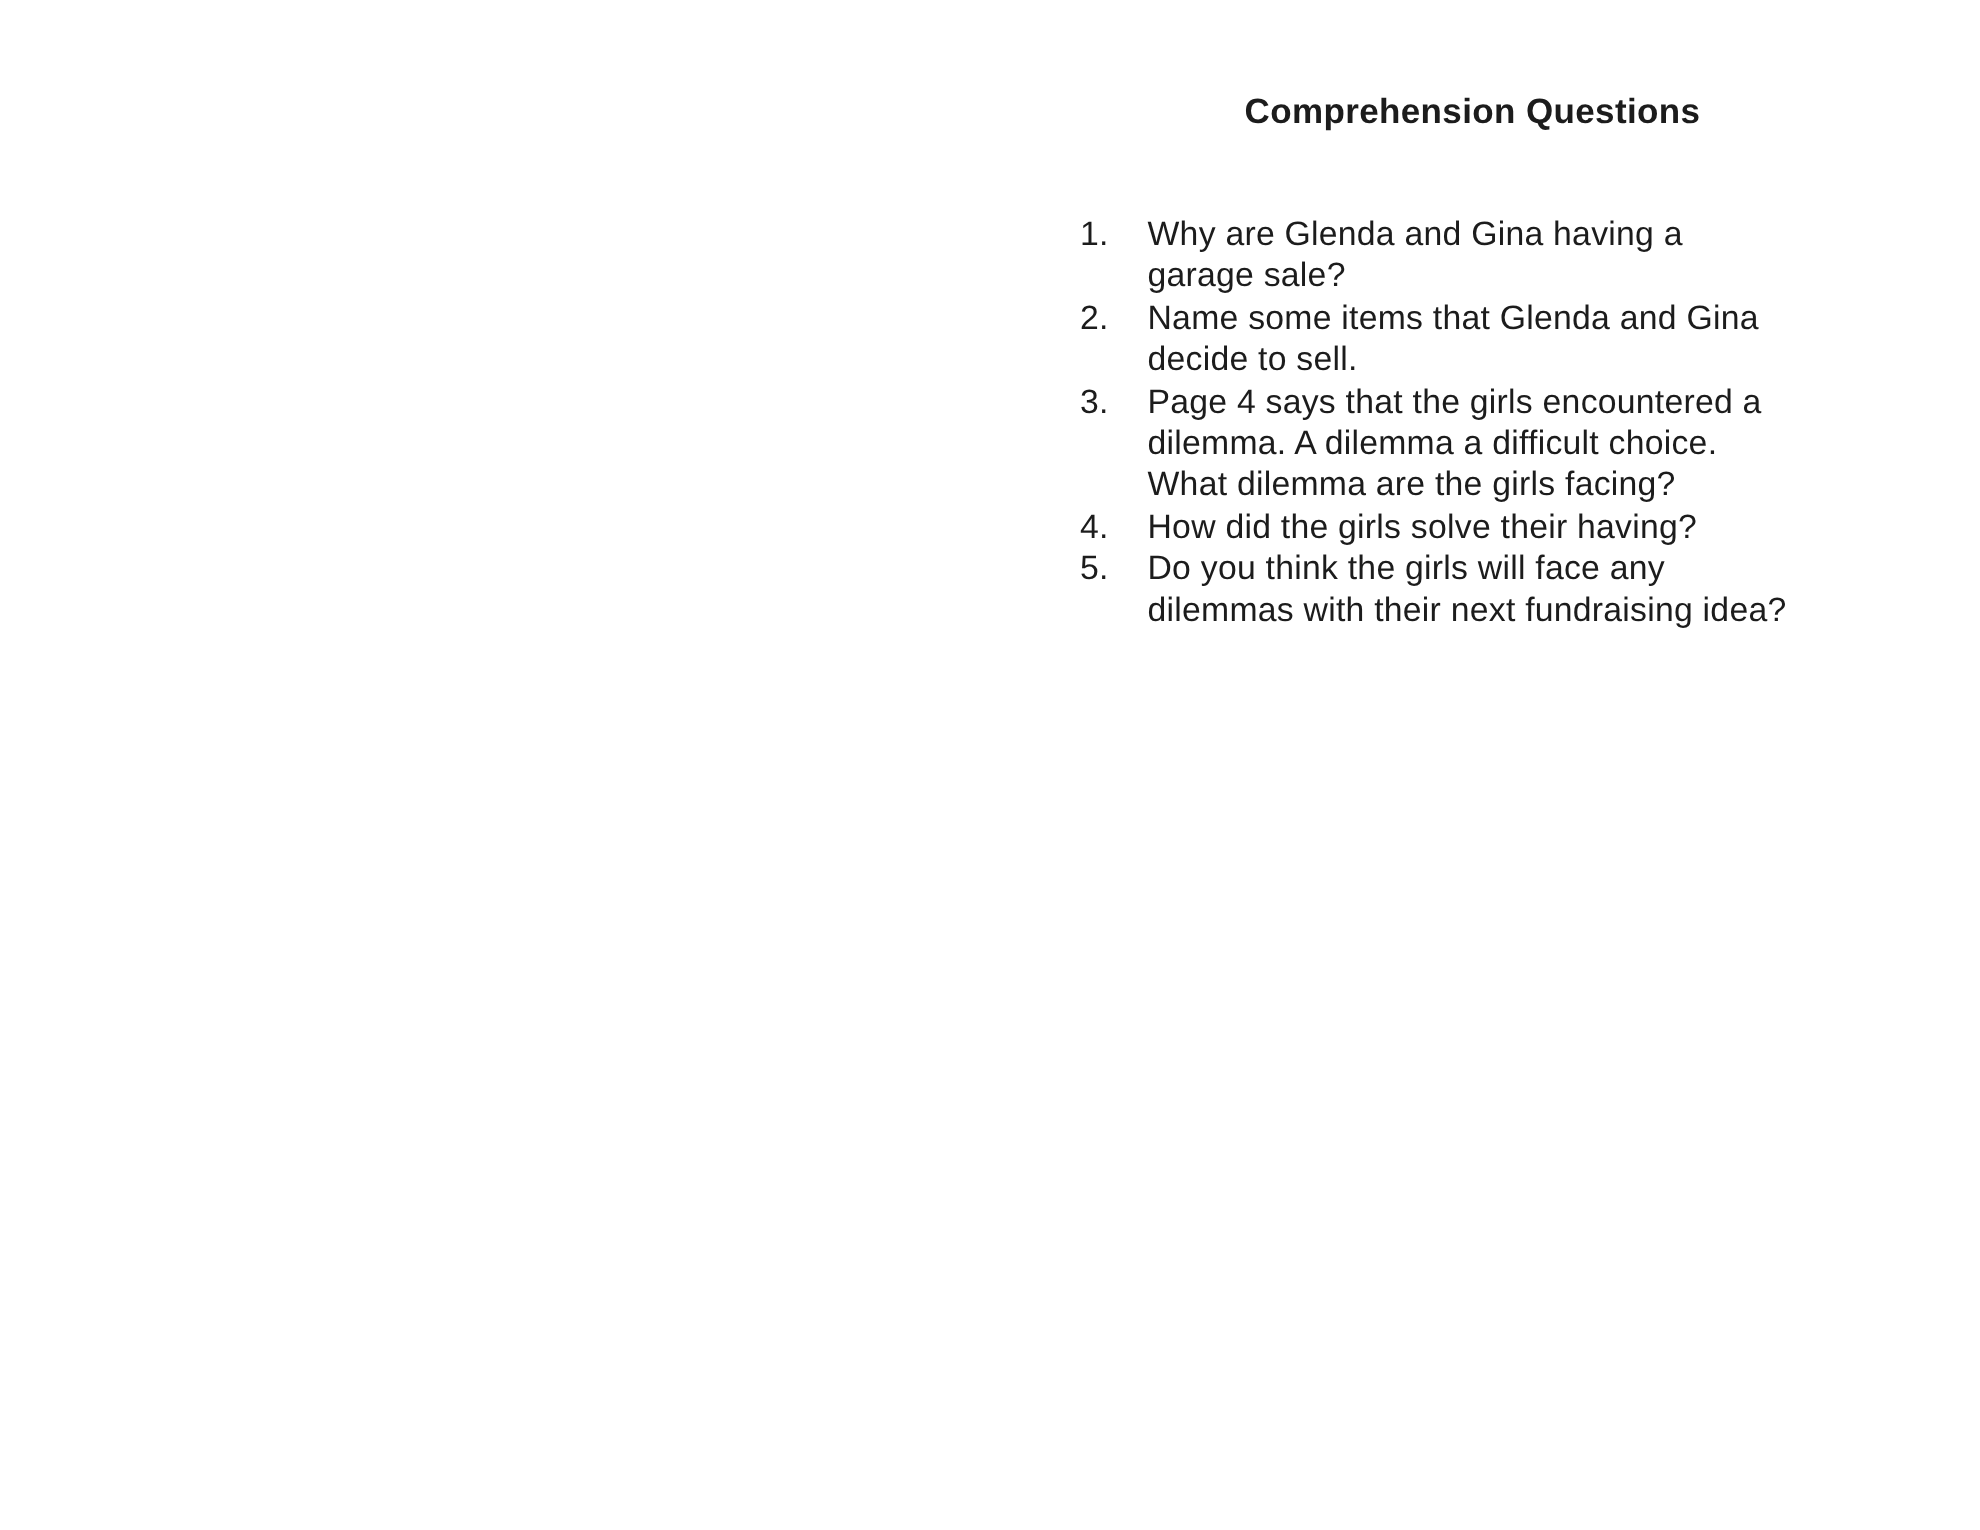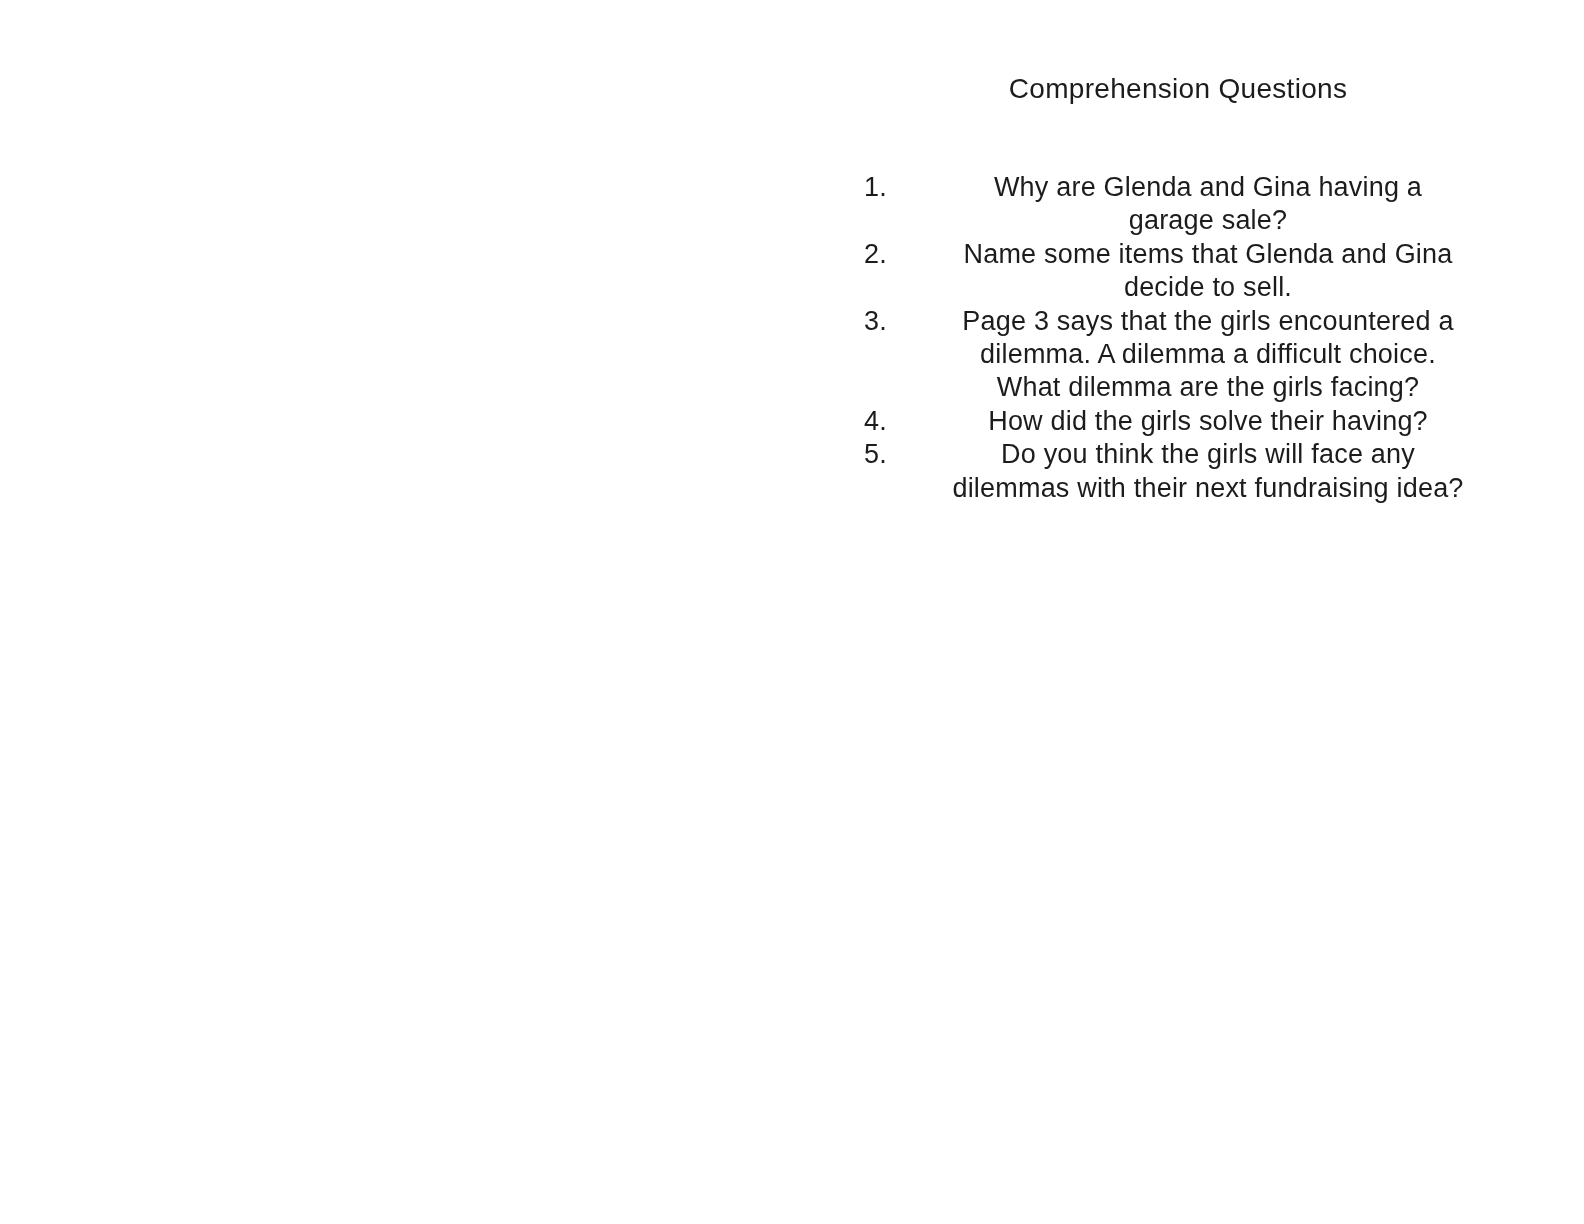--- a/index.html
+++ b/index.html
@@ -18,21 +18,21 @@
   }
   .content {
     position: absolute;
     left: 858px;
     top: 72px;
     width: 640px;
   }
   .title {
     margin: 0;
     font-size: 28px;
-    font-weight: 400;
+    font-weight: 700;
     line-height: 33px;
     text-align: center;
     letter-spacing: 0.3px;
   }
   ol.questions {
     list-style: none;
     margin: 66px 0 0 0;
     padding: 0 0 0 6px;
     font-size: 27px;
     line-height: 33.4px;
@@ -42,21 +42,20 @@
     display: flex;
     align-items: flex-start;
   }
   .qnum {
     flex: 0 0 54px;
     width: 54px;
   }
   .qtext {
     flex: 1 1 auto;
     white-space: pre-line;
-    text-align: center;
   }
 </style>
 </head>
 <body>
 
 <div class="page" style="color: rgb(28, 28, 28); background: rgb(255, 255, 255);">
   <div class="content">
     <h1 class="title">Comprehension Questions</h1>
     <ol class="questions" id="questions-list">
   <li class="question">
@@ -66,21 +65,21 @@
   </li>
 
   <li class="question">
     <span class="qnum">2.</span>
     <span class="qtext">Name some items that Glenda and Gina
 decide to sell.</span>
   </li>
 
   <li class="question">
     <span class="qnum">3.</span>
-    <span class="qtext">Page 3 says that the girls encountered a
+    <span class="qtext">Page 4 says that the girls encountered a
 dilemma. A dilemma a difficult choice.
 What dilemma are the girls facing?</span>
   </li>
 
   <li class="question">
     <span class="qnum">4.</span>
     <span class="qtext">How did the girls solve their having?</span>
   </li>
 
   <li class="question">

